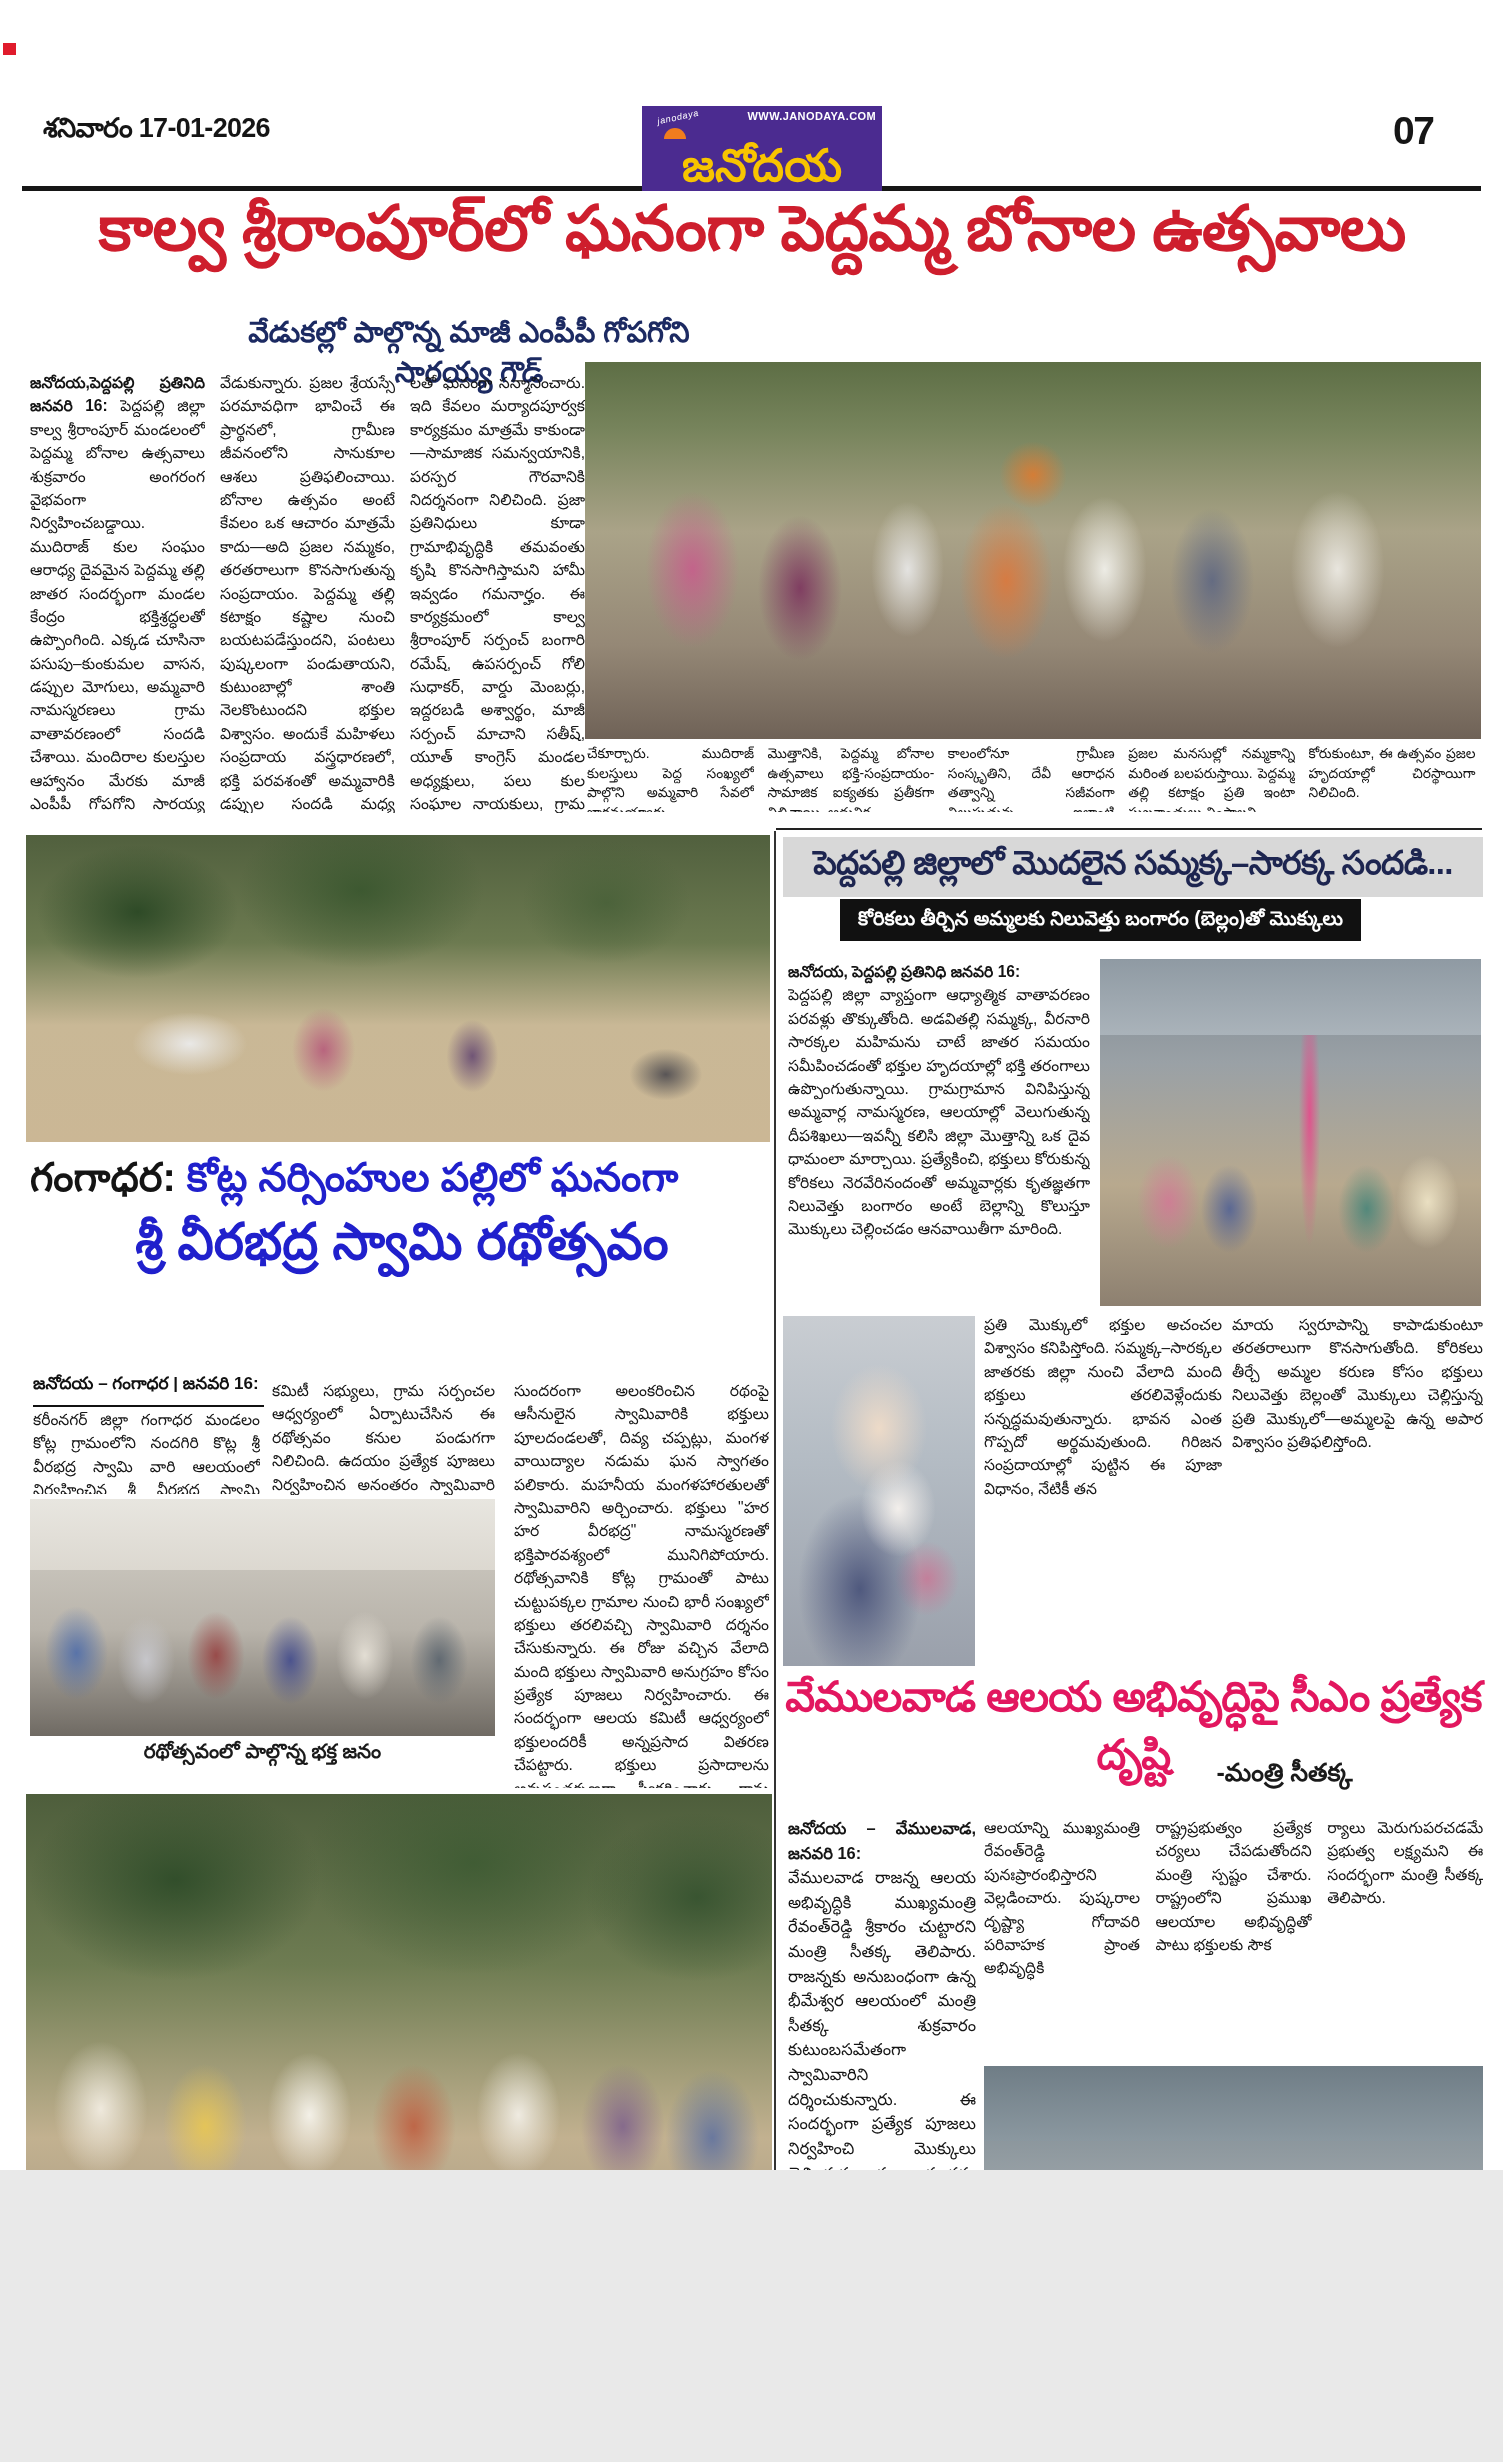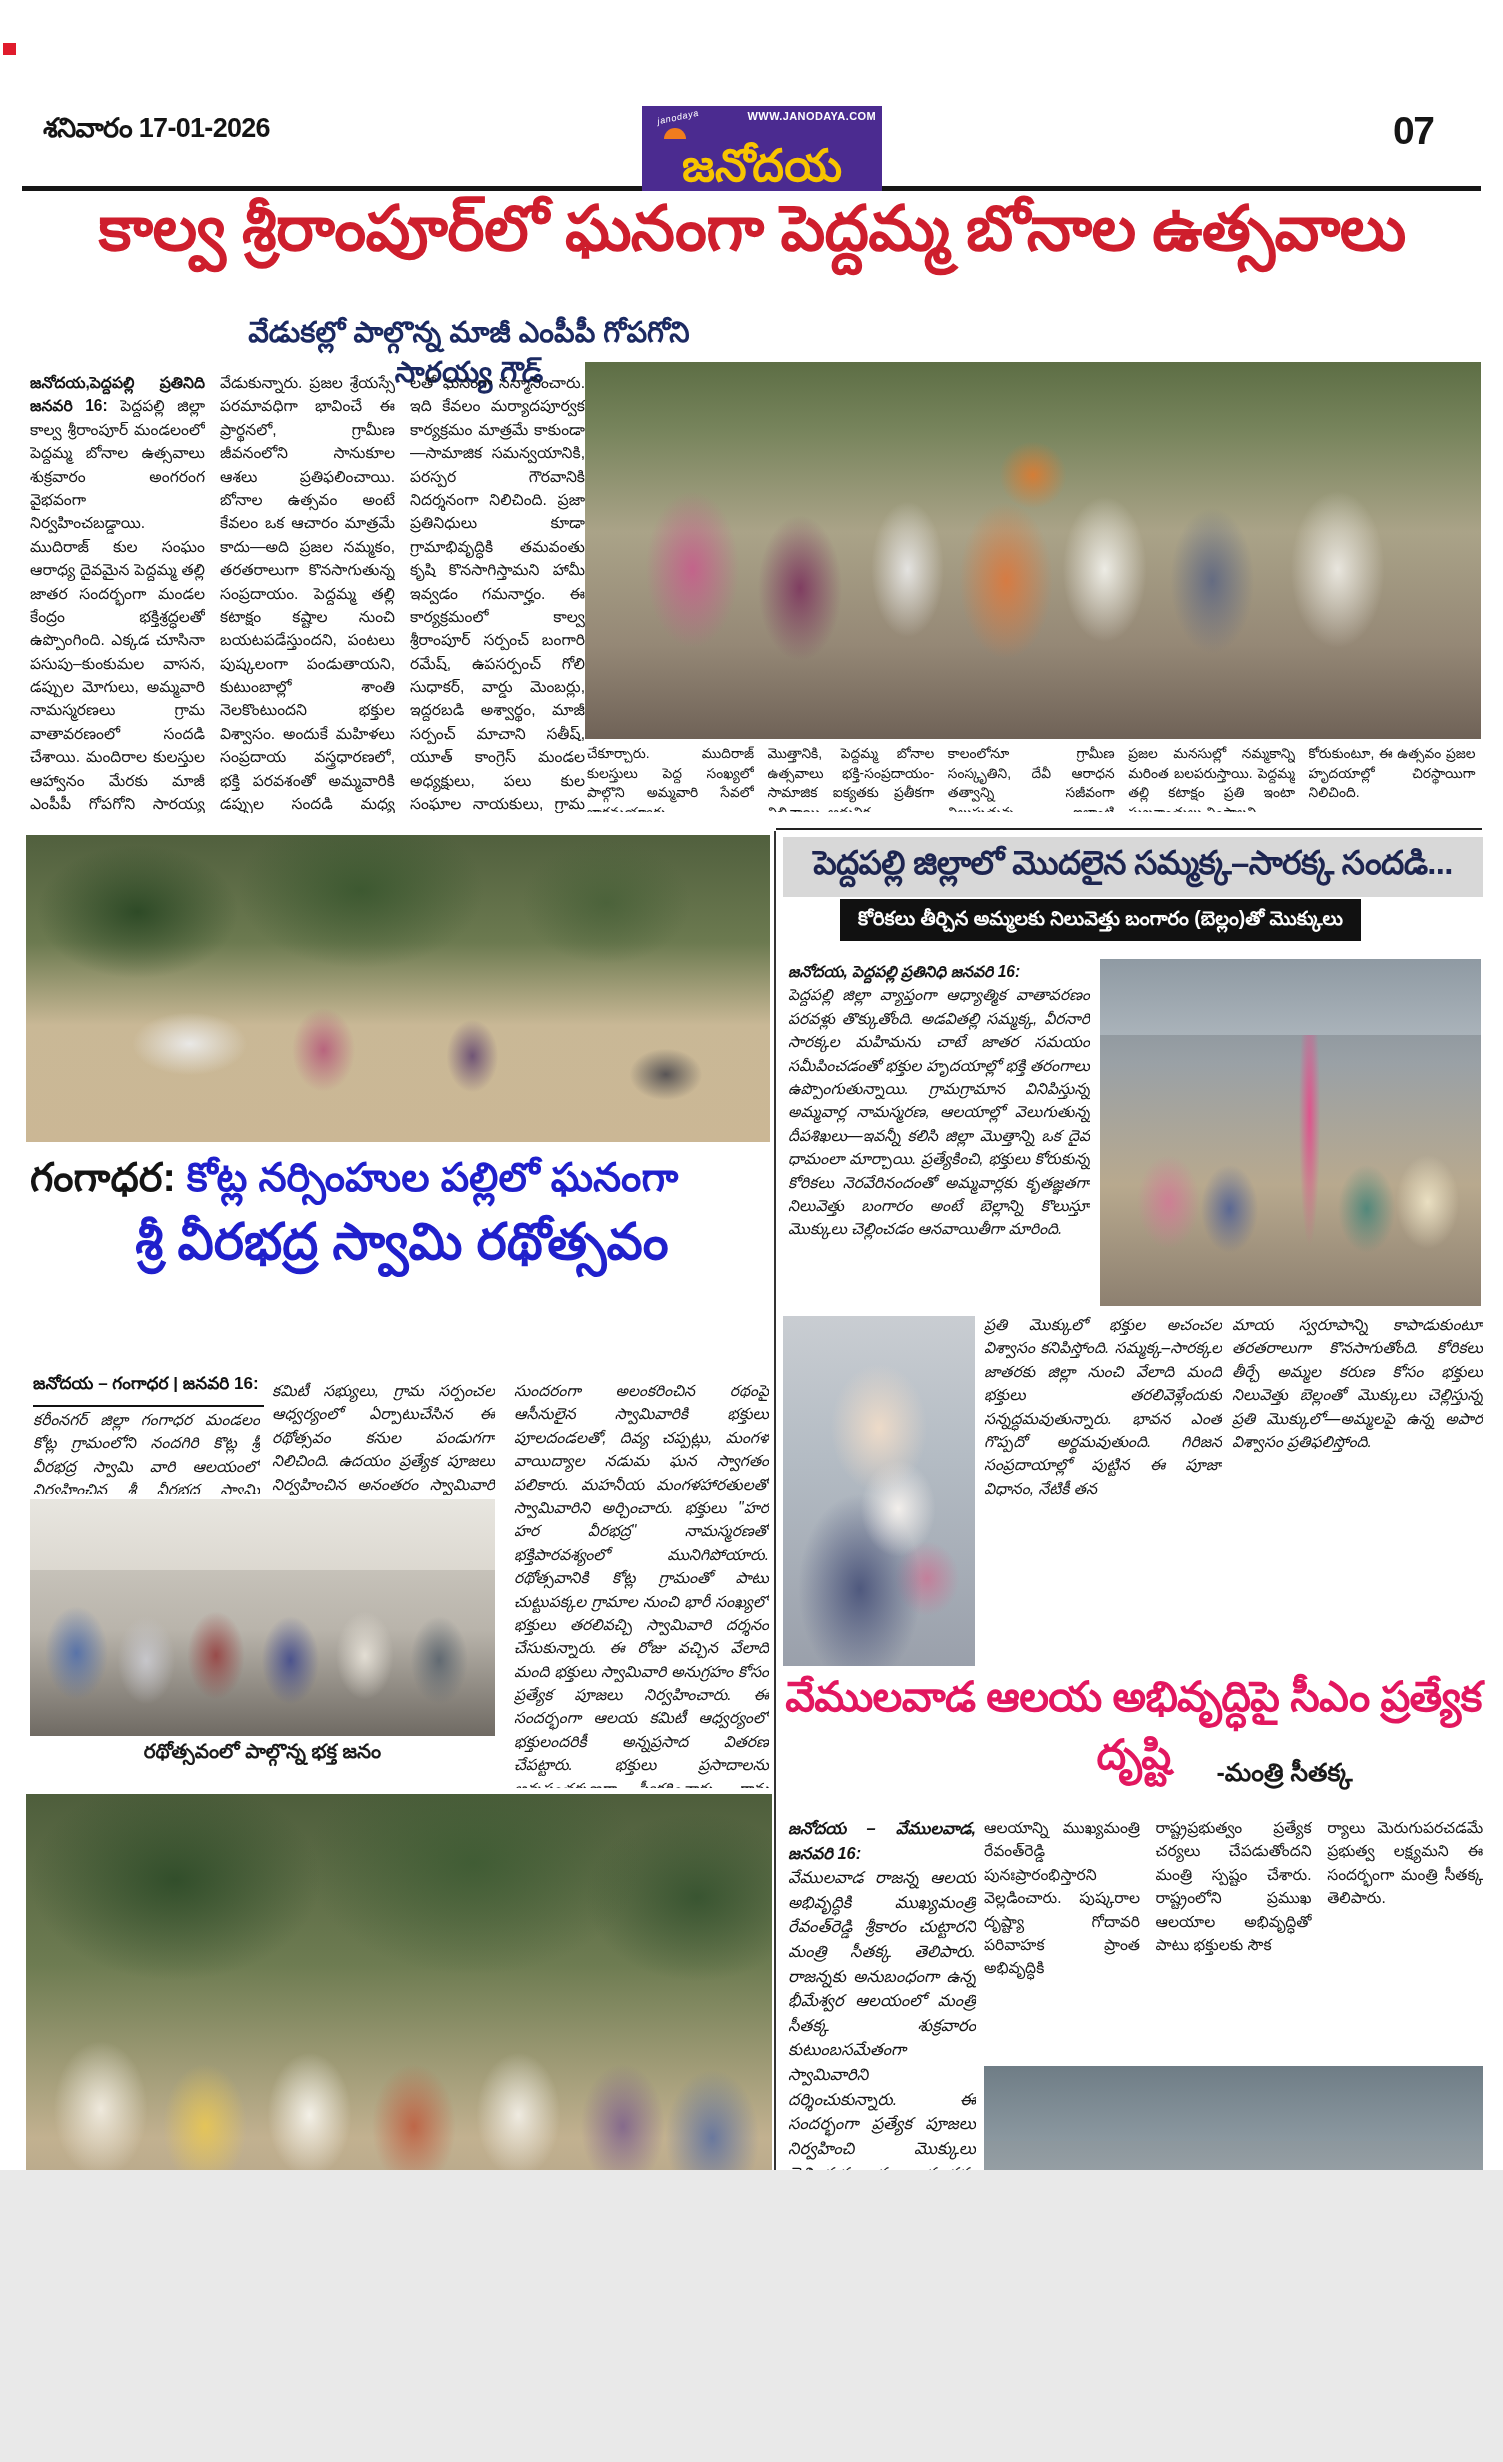--- a/index.html
+++ b/index.html
@@ -1,19 +1,19 @@
 <!DOCTYPE html>
 <html style="font-size:12px"><head>
 <meta charset="utf-8">
 <style>
   html,body{margin:0;padding:0;background:#e9e9e9;}
   #paper{position:relative;width:1504px;height:2170px;background:#ffffff;overflow:hidden;
          font-family:"Liberation Sans","DejaVu Sans",sans-serif;color:#111;}
   .abs{position:absolute;}
-  .clip{overflow:hidden;font-style:italic;}
+  .clip{overflow:hidden;}
   .jtext{text-align:justify;font-size:15.6px;line-height:1.5;color:#141414;}
   .small{font-size:13.8px;line-height:1.42;}
   .dl{font-weight:bold;}
   
   .corner-red{left:3px;top:43px;width:13.4px;height:12px;background:#e01b2c;}
   .date{left:43px;top:113px;font-size:27px;font-weight:800;letter-spacing:-0.7px;color:#151515;}
   .pageno{left:1393px;top:109px;font-size:39px;font-weight:900;color:#161616;letter-spacing:-1.5px;text-align:center;}
   .headrule{left:22px;top:186px;width:1459px;height:4.5px;background:#161616;}
   .mast{left:642px;top:106px;width:240px;height:85px;background:#4b2b90;z-index:5;}
   .mast-title{position:absolute;left:0;right:0;bottom:3px;text-align:center;font-size:45px;font-weight:800;color:#f8c400;line-height:1.0;}

